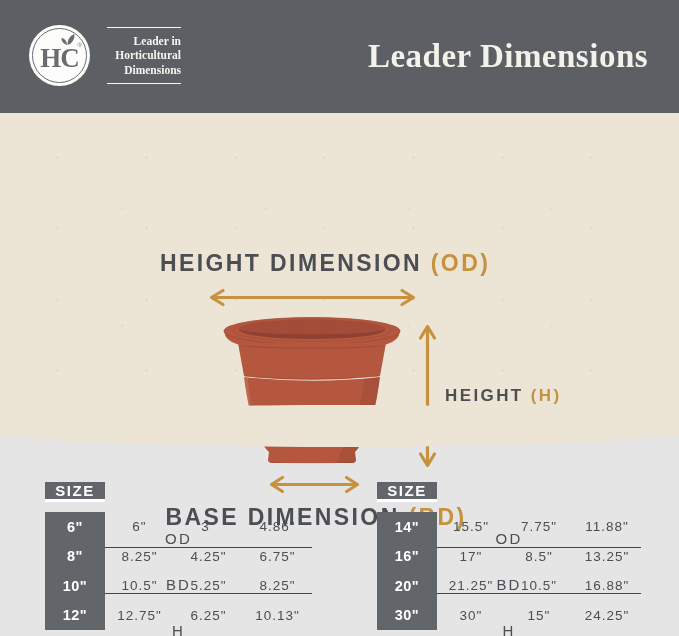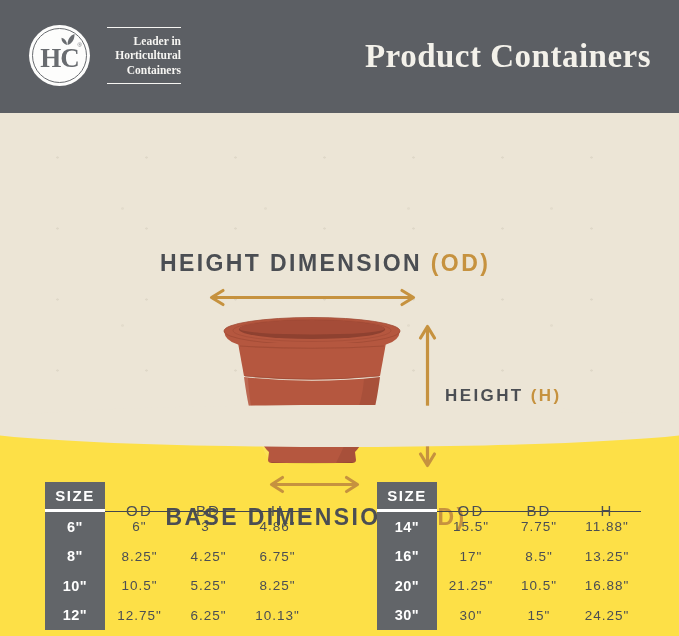--- a/index.html
+++ b/index.html
@@ -1,19 +1,19 @@
 <!DOCTYPE html>
 <html style="--slate: #5c5f64; --cell: #626569; --cream: #ece5d6; --gold: #c6923f; --ink: #4b4e53; --pot: #b5573f; --potDark: #8e4130; --potMid: #a54c38; --potLine: #9a4631; --logoGray: #696c70;"><head>
 <meta charset="utf-8">
 <style>
   * { margin:0; padding:0; box-sizing:border-box; }
   html,body { background:#fff; }
   .page {
     position:relative; width:679px; height:636px; overflow:hidden;
-    background:#fde047; font-family:"Liberation Sans", sans-serif;
+    background:#e5e5e5; font-family:"Liberation Sans", sans-serif;
   }
 
   
   .header {
     position:absolute; top:0; left:0; width:679px; height:113px;
     background:var(--slate);
   }
   .brand { position:absolute; left:29px; top:25px; display:flex; align-items:center; }
   .logo-circle {
     position:relative; width:61px; height:61px; border-radius:50%;
@@ -73,21 +73,21 @@
 
   
   .tables {
     position:absolute; top:482px; left:0; width:679px;
     display:flex;
   }
   .size-table { width:267px; }
   .size-table.left  { margin-left:45px; }
   .size-table.right { margin-left:65px; width:264px; }
   .t-row { display:flex; height:29.5px; }
-  .t-row.t-head { height:30px; }
+  .t-row.t-head { height:30px;flex-direction:column; }
   .t-cell {
     display:flex; align-items:center; justify-content:center;
     font-size:13.5px; letter-spacing:1px; color:var(--ink);
   }
   .t-size {
     width:60px; flex:none; background:var(--cell);
     color:#fff; font-weight:700; font-size:14.5px; letter-spacing:0.5px;
   }
   .t-size-head { border-bottom:3px solid #fff; letter-spacing:1.5px; font-size:15px; }
   .t-col-head {
@@ -114,24 +114,24 @@
         <span class="monogram">HC</span>
         <span class="reg">®</span>
         <svg class="leaf-icon" width="15" height="13" viewBox="0 0 15 13">
           <path d="M7.5 12 C7.5 6.5 10 2.5 14.5 1 C14.8 6.5 11.5 11 7.5 12 Z" fill="#696c70"></path>
           <path d="M7 12 C7 8.5 5.2 5.8 1.5 4.8 C1.3 8.6 4 11.3 7 12 Z" fill="#696c70"></path>
         </svg>
       </div>
       <div class="tagline">
         <div>Leader in</div>
         <div>Horticultural</div>
-        <div>Containers</div>
-      </div>
-    </div>
-    <div class="page-title">Product Containers</div>
+        <div>Dimensions</div>
+      </div>
+    </div>
+    <div class="page-title">Leader Dimensions</div>
   </div>
 
   <div class="hero">
     <div class="dim-label od-label">
       <span>HEIGHT DIMENSION </span><span class="abbr">(OD)</span>
     </div>
 
     <svg class="arrow od-arrow" width="213" height="19" viewBox="0 0 213 19">
       <line x1="7" y1="9.5" x2="206" y2="9.5" stroke="currentColor" stroke-width="3.2" stroke-linecap="round"></line>
       <polyline points="17,2.5 5.5,9.5 17,16.5" fill="none" stroke="currentColor" stroke-width="3.2" stroke-linecap="round" stroke-linejoin="round"></polyline>

